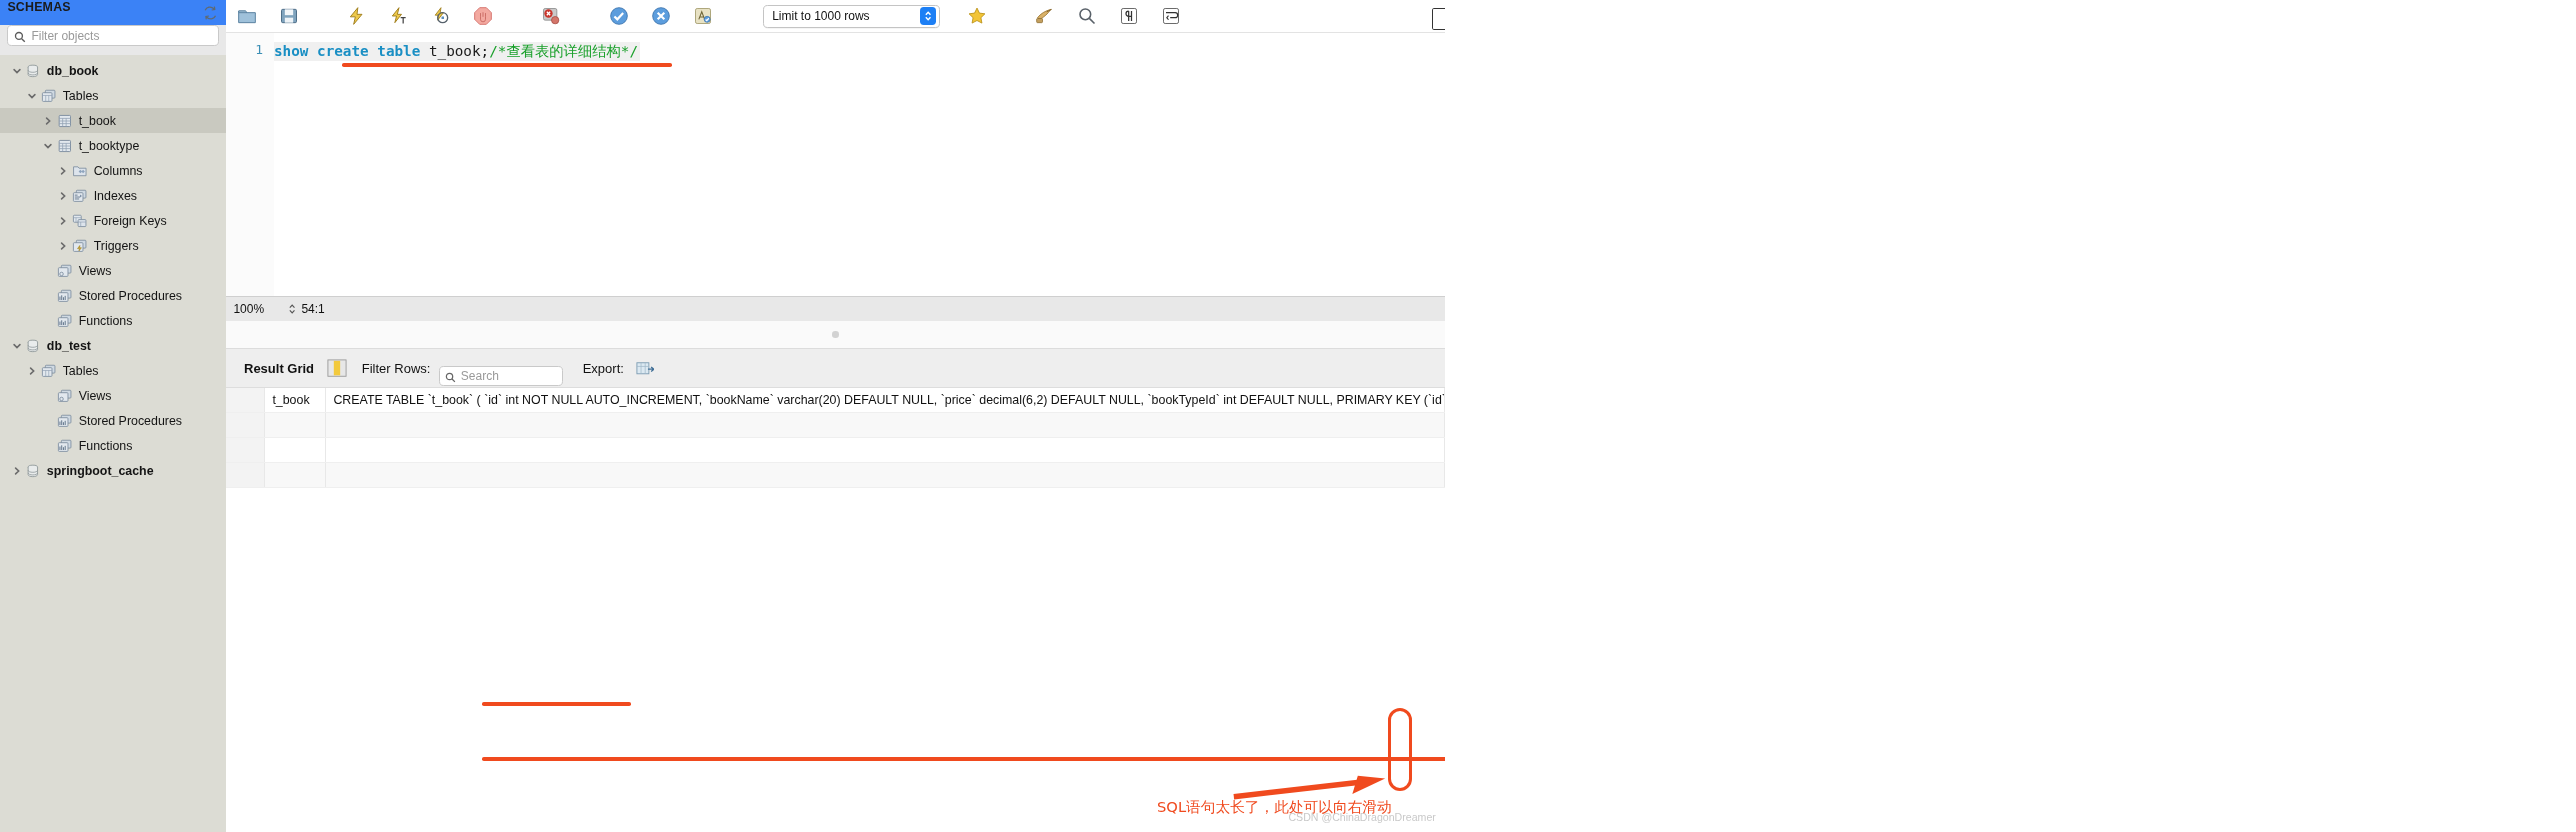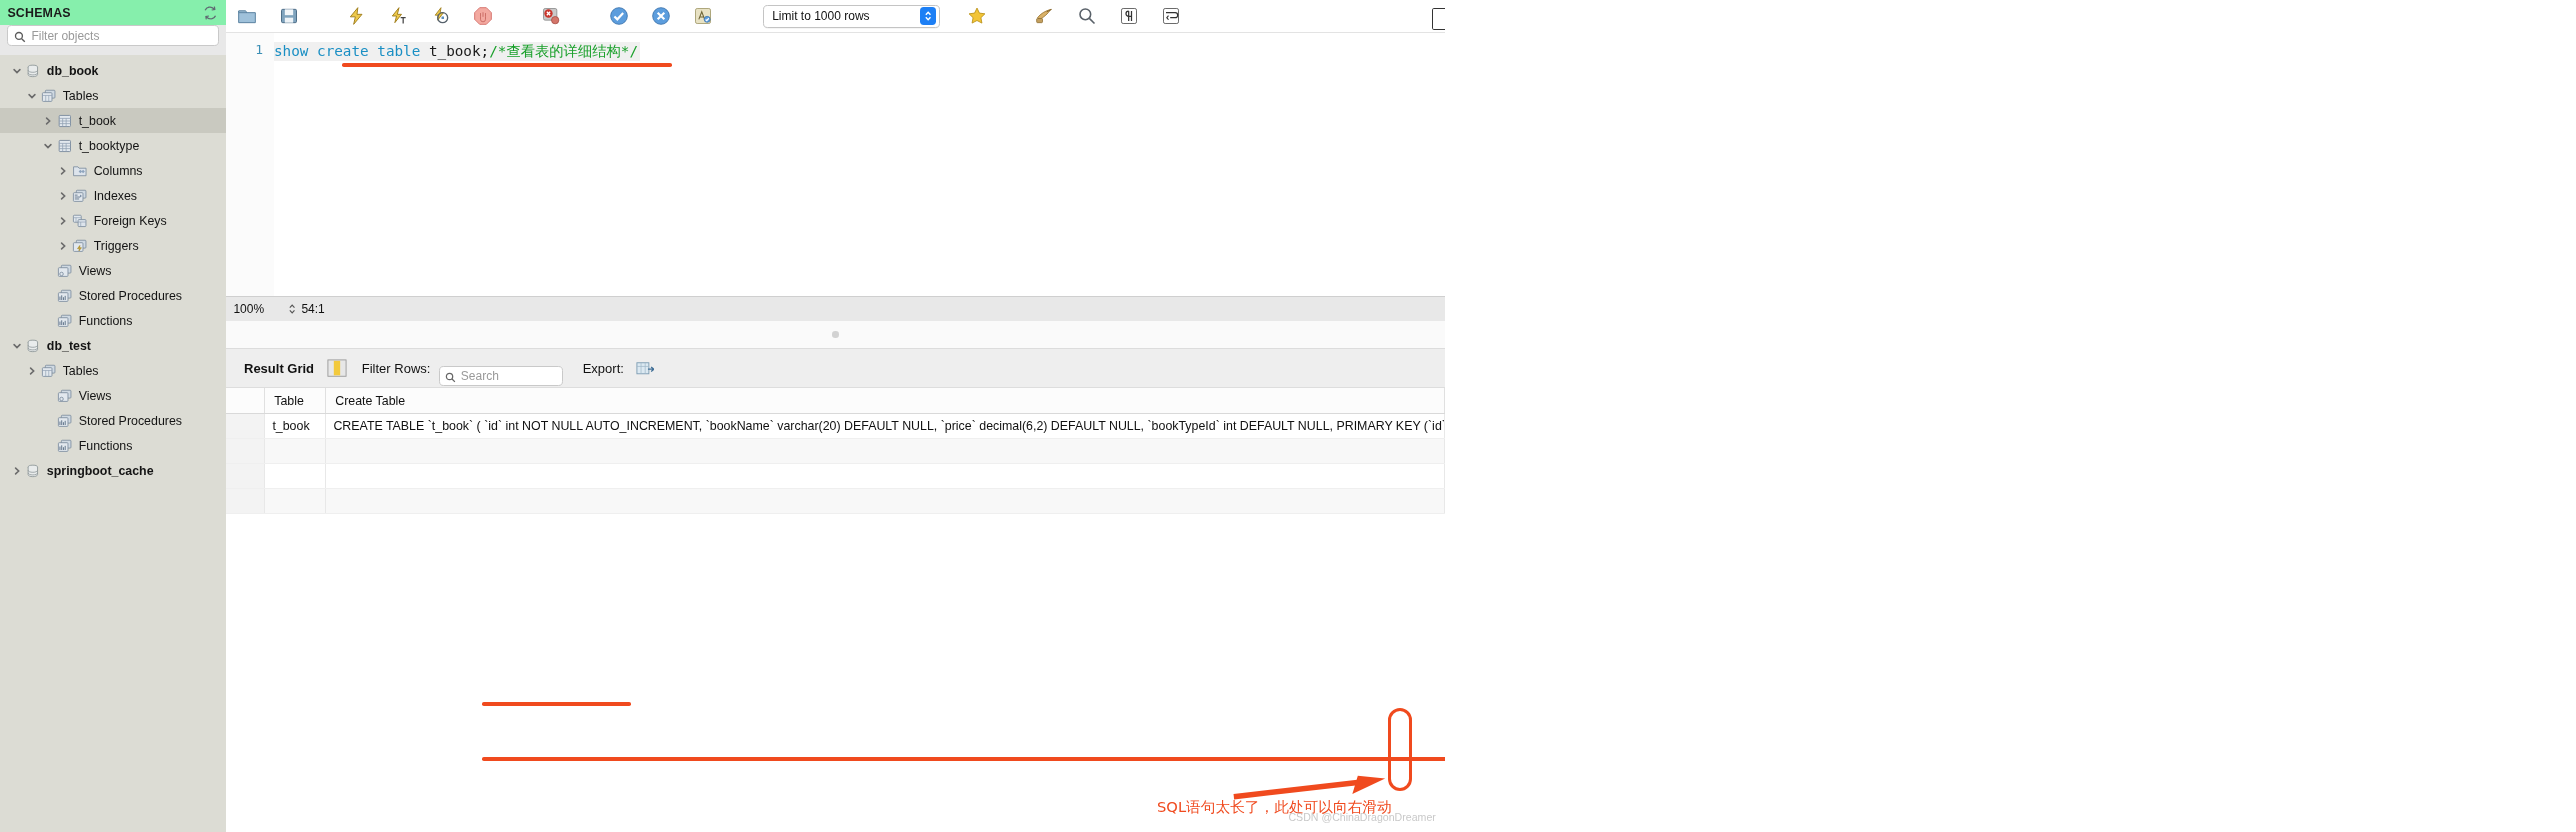--- a/index.html
+++ b/index.html
@@ -15,22 +15,22 @@
   #sidebar {
     width: 226px; height: 833px;
     background: #dcdcd4;
     display: flex; flex-direction: column;
     flex: 0 0 226px;
     position: relative;
     overflow: hidden;
   }
   .schemas-header {
     height: 25px;
-    background: #86efac;
-    display: flex; align-items: center;
+    background: #3b82f6;
+    display: flex; 
     padding: 0 7.4px;
     position: relative;
   }
   .schemas-title {
     font-size: 12.4px; font-weight: bold; color: #1b1b1b;
     letter-spacing: 0.2px;
   }
   .refresh-icon {
     position: absolute; right: 8.3px; top: 50%; transform: translateY(-50%);
     width: 14.7px; height: 14.7px; color: #5f6a72;
@@ -104,21 +104,21 @@
     width: 48px; flex: 0 0 48px; background: #fbfbfb;
     text-align: right; padding: 9.2px 11px 0 0;
     font-family: "DejaVu Sans Mono", monospace; font-size: 13px; color: #3c8fb5;
   }
   .code-area { flex: 1; padding: 9.2px 0 0 0; position: relative; }
   .code-line {
     font-family: "DejaVu Sans Mono", monospace;
     font-size: 14.3px; line-height: 18.4px; white-space: pre;
     background: #f0f0f0; display: inline-block; padding-right: 1.8px;
   }
-  .kw { color: #1a8fc4; font-weight: normal; }
+  .kw { color: #1a8fc4; font-weight: bold; }
   .ident { color: #1b1b1b; }
   .cmt { color: #19a02a; }
   .ul-red-1 {
     position: absolute; left: 68px; top: 30px; width: 330px; height: 3.7px;
     background: #f04a1e; border-radius: 1.8px;
   }
 
   
   #editor-status {
     height: 25px; background: #e8e8e8; border-top: 0.9px solid #cfcfcf;
@@ -652,25 +652,20 @@
         <svg viewBox="0 0 20 18">
             <rect x="1" y="3" width="13" height="12" fill="#dce9f2" stroke="#7d9cb3" stroke-width="1"></rect>
             <path d="M1 7h13M5.5 3v12M10 3v12" stroke="#9fb8c9" stroke-width=".8"></path>
             <path d="M13 10h6M16.5 7.5 19.5 10l-3 2.5" stroke="#3f6e96" stroke-width="1.4" fill="none"></path>
           </svg>
       </span>
       <div class="rt-right-box"></div>
     </div>
 
     <div id="grid">
-      <div class="grid-header">
-        <div class="gh-cell gh-rownum"></div>
-        <div class="gh-cell gh-table">Table</div>
-        <div class="gh-cell gh-create">Create Table</div>
-      </div>
       <div id="grid-body">
           <div class="grid-row">
             <div class="cell c-rownum"></div>
             <div class="cell c-table">t_book</div>
             <div class="cell c-create">CREATE TABLE `t_book` (  `id` int NOT NULL AUTO_INCREMENT,  `bookName` varchar(20) DEFAULT NULL,  `price` decimal(6,2) DEFAULT NULL,  `bookTypeId` int DEFAULT NULL,  PRIMARY KEY (`id`),...</div>
           </div>
           <div class="grid-row empty alt">
             <div class="cell c-rownum"></div>
             <div class="cell c-table"></div>
             <div class="cell c-create"></div>

